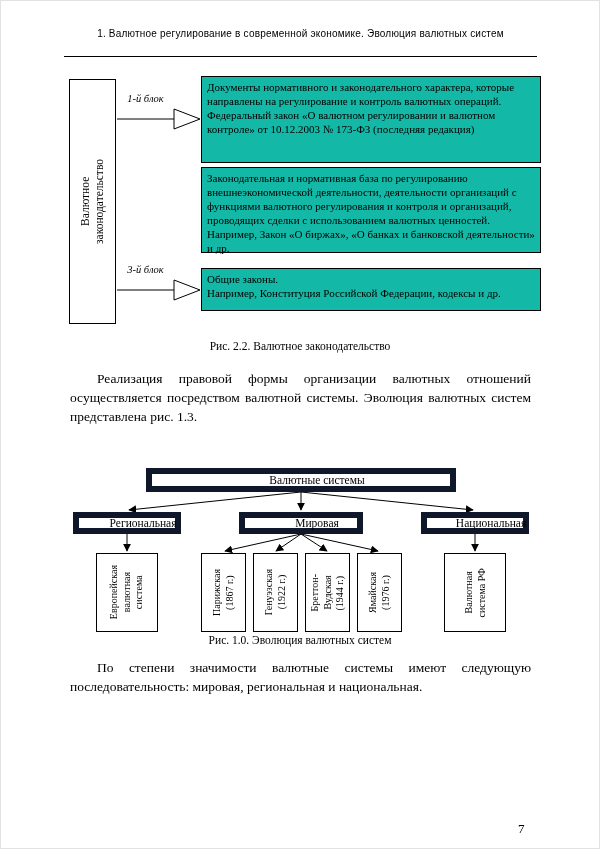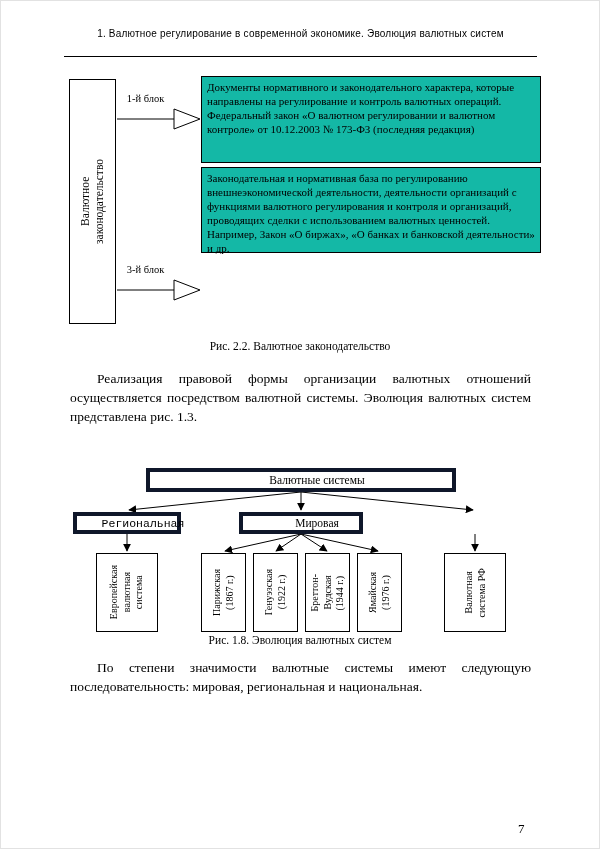--- a/index.html
+++ b/index.html
@@ -43,20 +43,21 @@
     text-align: center;
   }
   .side-box .vtext { font-size: 11.5px; line-height: 1.25; }
 
   .block-arrow { position: absolute; left: 116px; width: 84px; }
   .arrow-label {
     display: block; width: 57px;
     text-align: center;
     font-size: 10.5px; line-height: 12px;
     margin-bottom: 1px;
+    font-style: italic;
   }
   .arrow-svg { display: block; }
 
   .law-box {
     position: absolute;
     left: 200px; width: 340px;
     border: 1px solid #000;
     padding: 3px 5px;
     font-size: 11px; line-height: 14px;
     text-align: left;
@@ -85,29 +86,29 @@
   }
   .body-par p { margin: 6px; text-indent: 27px; }
   .par-1 { top: 362px; }
   .par-23 { top: 651px; }
 
   
   .fig13 { position: absolute; left: 60px; top: 464px; width: 480px; height: 170px; }
   .connectors { position: absolute; left: 0; top: 0; }
   .node-box {
     position: absolute;
-    border: 4px solid #0f172a;
+    border: 6px solid #0f172a;
     background: #fff;
     display: flex; align-items: center; justify-content: center;
     font-size: 11.5px;
     padding-left: 32px;
   }
   .root-box { left: 85px; top: 3px; width: 310px; height: 24px; }
   .l2 { top: 47px; height: 22px; }
-  .l2-regional { left: 12px;  width: 108px; font-family: Liberation Mono, monospace; }
+  .l2-regional { left: 12px;  width: 108px; }
   .l2-world    { left: 178px; width: 124px; }
   .l2-national { left: 360px; width: 108px; }
   .leaf-box {
     position: absolute;
     top: 88px; height: 79px;
     border: 1px solid #000;
     background: #fff;
     display: flex; align-items: center; justify-content: center;
   }
   .leaf-box .vtext { font-size: 10px; line-height: 1.25; }
@@ -151,20 +152,24 @@
       <line x1="0" y1="13" x2="57" y2="13" stroke="#000" stroke-width="1"></line>
       <polygon points="57,3 57,23 83,13" fill="#fff" stroke="#000" stroke-width="1"></polygon>
     </svg>
   </div>
 
   <div class="law-box law-box-1">
     <span class="law-text">Документы нормативного и законодательного характера, которые направлены на регулирование и контроль валютных операций. Федеральный закон «О валютном регулировании и валютном контроле» от 10.12.2003 № 173-ФЗ (последняя редакция)</span>
   </div>
   <div class="law-box law-box-2">
     <span class="law-text">Законодательная и нормативная база по регулированию внешнеэкономической деятельности, деятельности организаций с функциями валютного регулирования и контроля и организаций, проводящих сделки с использованием валютных ценностей. Например, Закон «О биржах», «О банках и банковской деятельности» и др.</span>
+  </div>
+  <div class="law-box law-box-3">
+    <span class="law-text">Общие законы.
+Например, Конституция Российской Федерации, кодексы и др.</span>
   </div>
 
   <div class="fig-caption caption-1">Рис. 2.2. Валютное законодательство</div>
 
   <div class="body-par par-1">
     <p>Реализация правовой формы организации валютных отношений осуществляется посредством валютной системы. Эволюция валютных систем представлена рис. 1.3.</p>
   </div>
 
   <div class="fig13">
     <svg class="connectors" width="480" height="170" viewBox="0 0 480 170">
@@ -189,20 +194,23 @@
     <div class="node-box root-box">
       <span>Валютные системы</span>
     </div>
 
     <div class="node-box l2 l2-regional">
       <span>Региональная</span>
     </div>
     <div class="node-box l2 l2-world">
       <span>Мировая</span>
     </div>
+    <div class="node-box l2 l2-national">
+      <span>Национальная</span>
+    </div>
 
     <div class="leaf-box leaf-1">
       <span class="vtext">Европейская
 валютная
 система</span>
     </div>
     <div class="leaf-box leaf-2">
       <span class="vtext">Парижская
 (1867 г.)</span>
     </div>
@@ -218,21 +226,21 @@
     <div class="leaf-box leaf-5">
       <span class="vtext">Ямайская
 (1976 г.)</span>
     </div>
     <div class="leaf-box leaf-6">
       <span class="vtext">Валютная
 система РФ</span>
     </div>
   </div>
 
-  <div class="fig-caption caption-2">Рис. 1.8. Эволюция валютных систем</div>
+  <div class="fig-caption caption-2">Рис. 1.0. Эволюция валютных систем</div>
 
   <div class="body-par par-23">
     <p>По степени значимости валютные системы имеют следующую последовательность: мировая, региональная и национальная.</p>
   </div>
 
   <div class="page-number">7</div>
 
 </div>
 
 </body></html>

